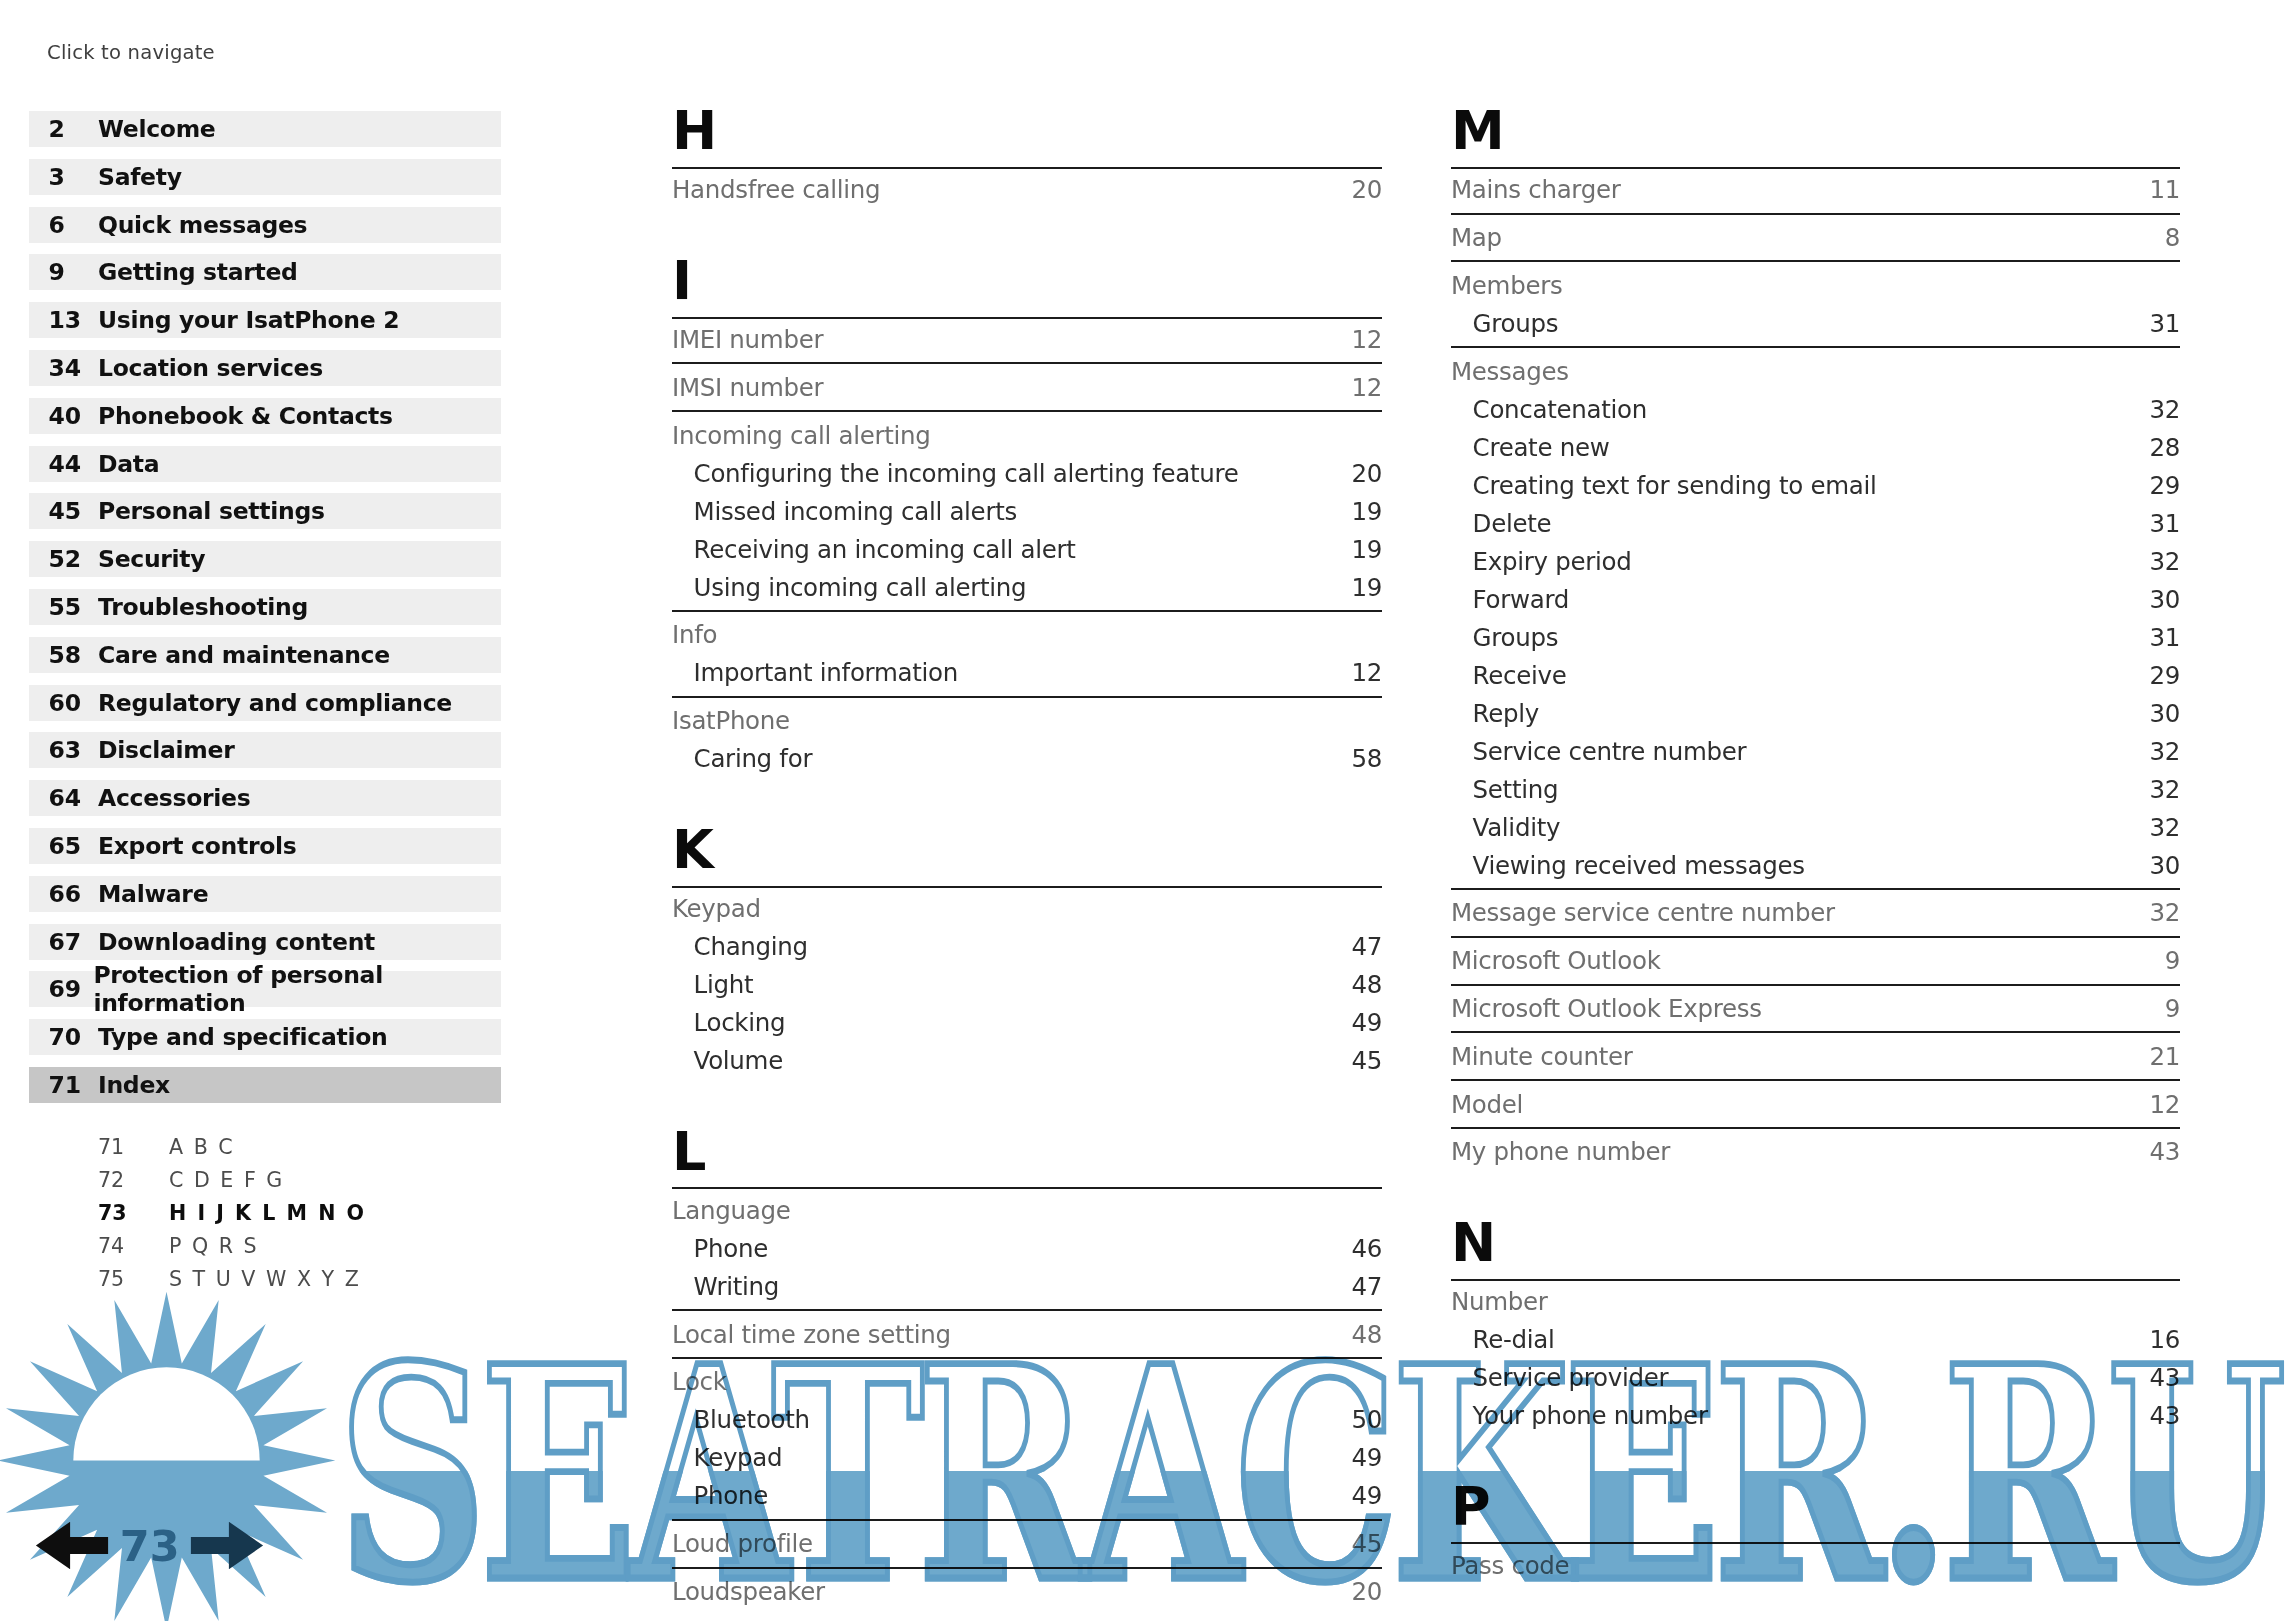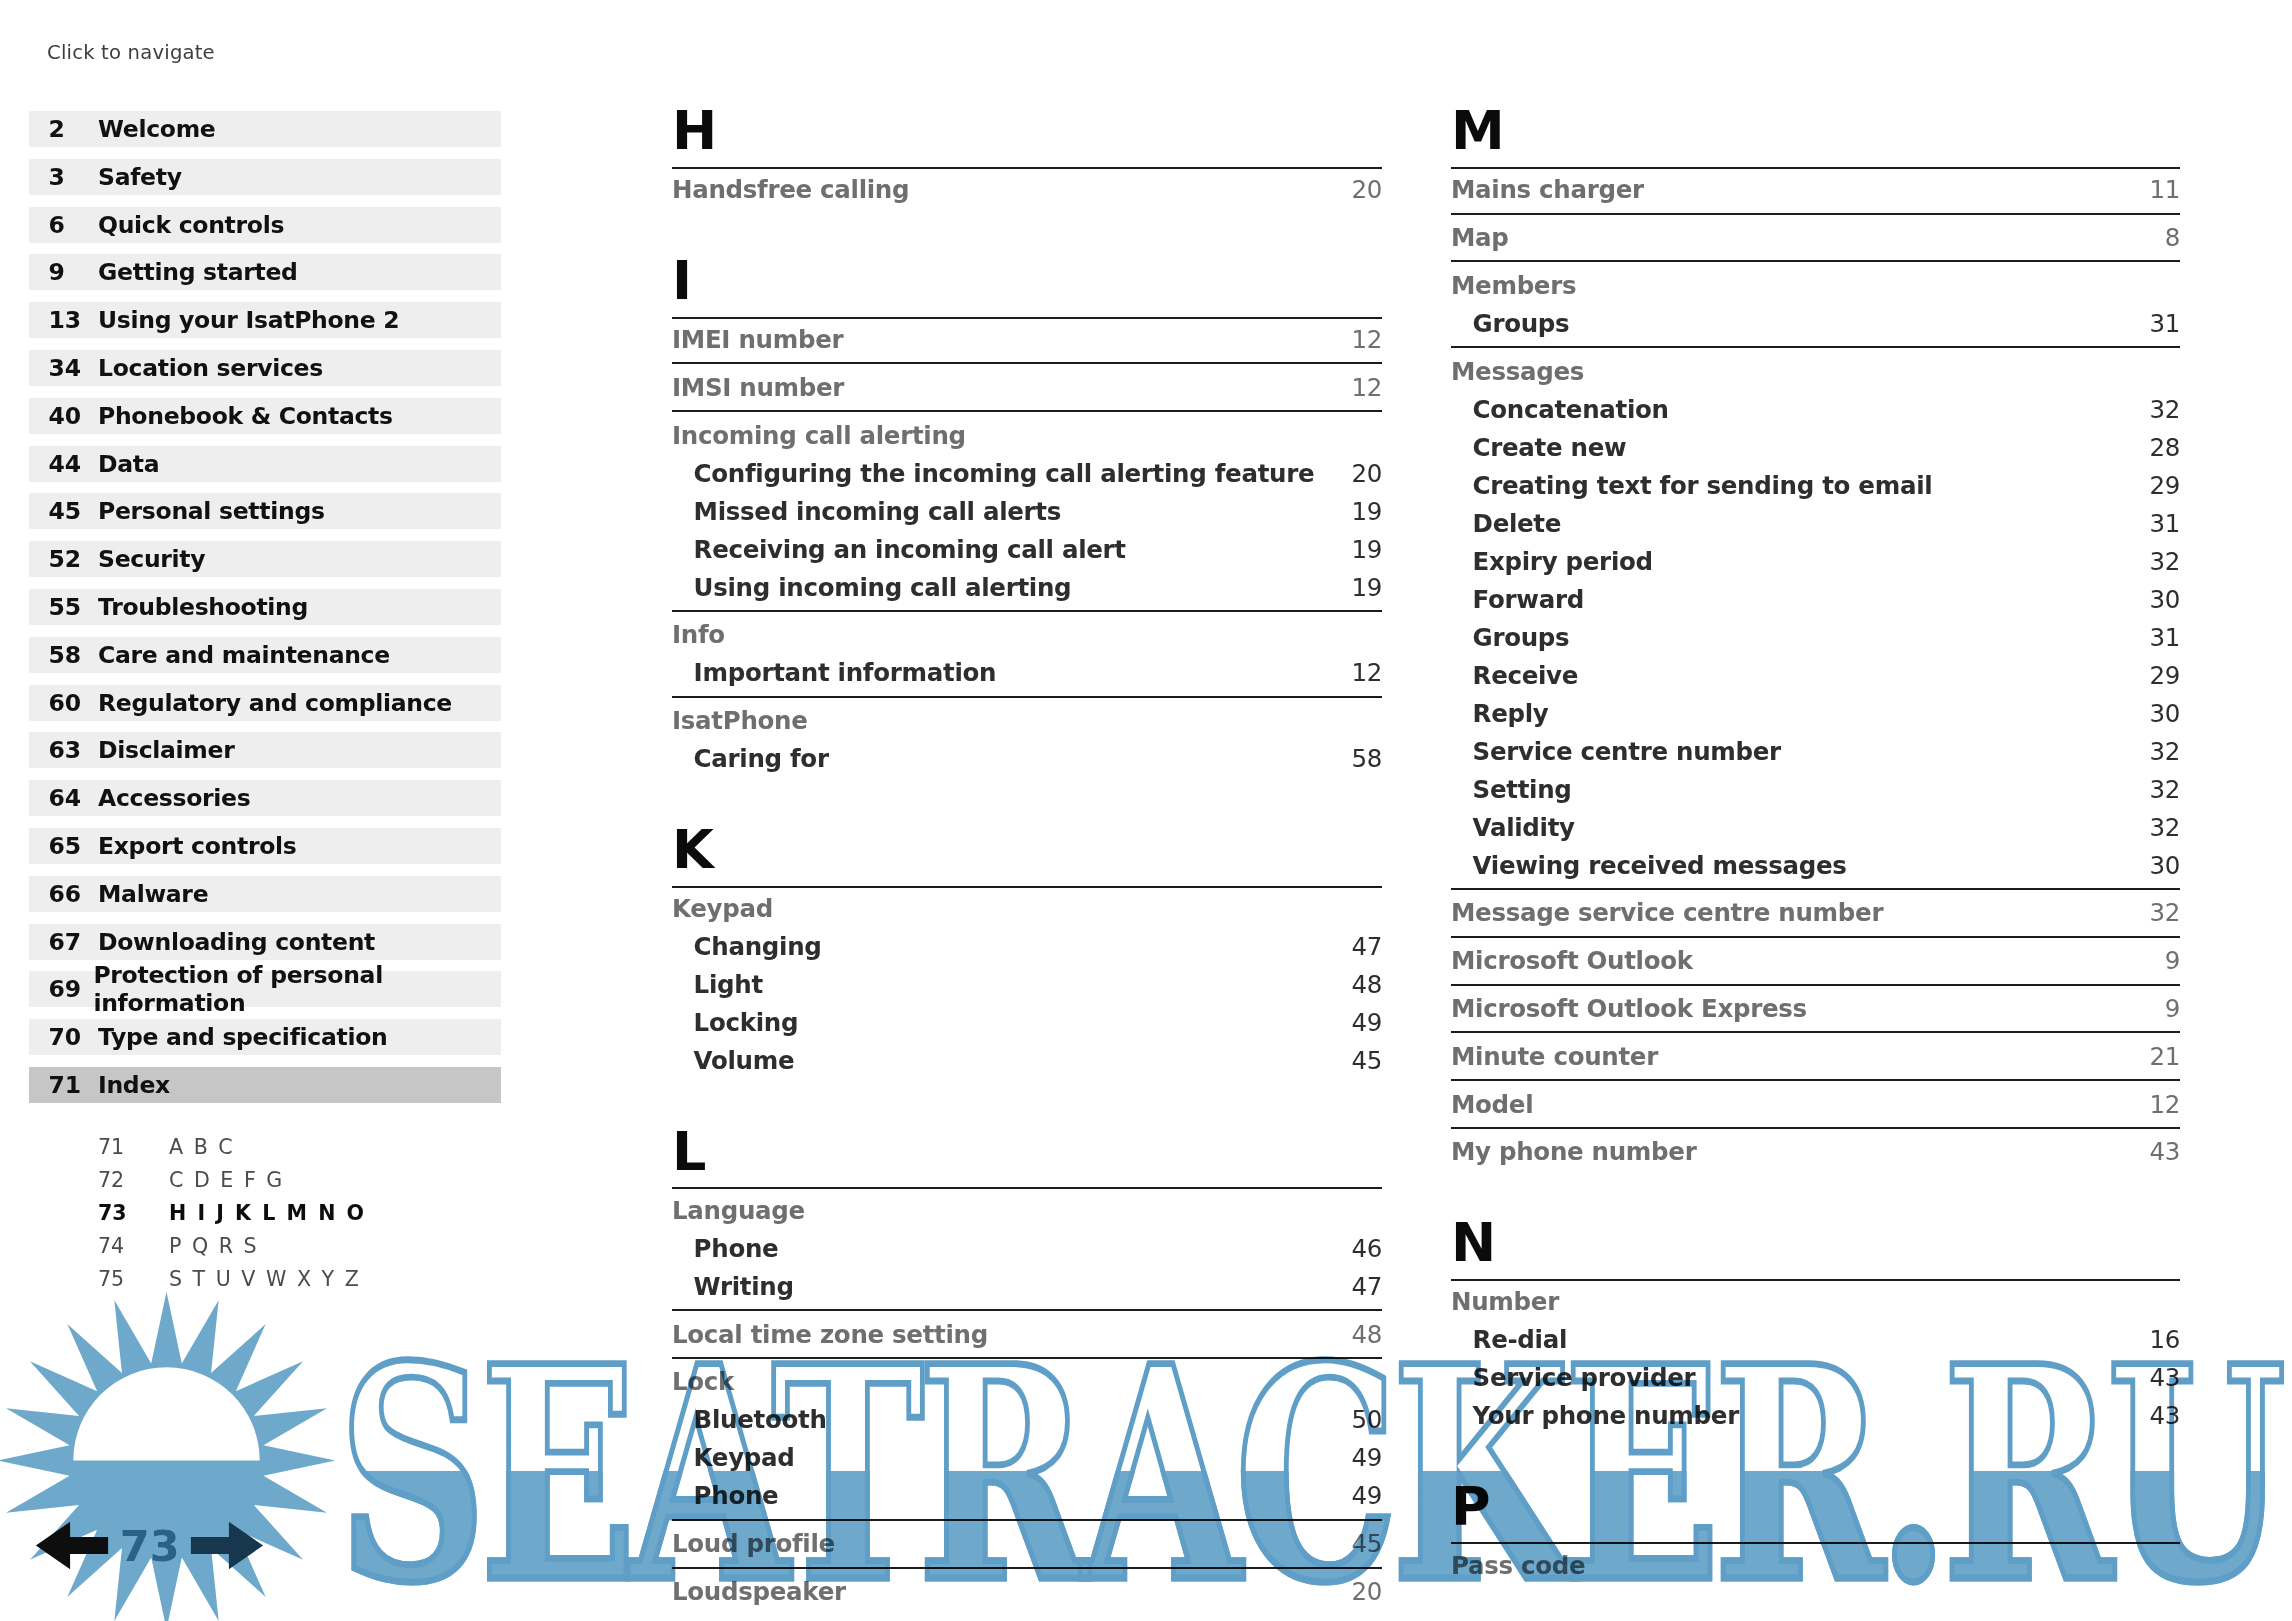--- a/index.html
+++ b/index.html
@@ -19,21 +19,21 @@
   .toc-sub-row .letters{letter-spacing:2px;margin-left:28px;}
 
   
   .col{position:absolute;top:102px;display:flex;flex-direction:column;}
   .col.c0{left:672px;width:710px;}
   .col.c1{left:1451px;width:729px;}
   .letter{font-size:54px;line-height:57px;font-weight:bold;color:#0b0b0b;}
   .rule{border-top:2px solid #1c1c1c;margin:3.9px 0;}
   .letter-rule{border-top:2px solid #1c1c1c;margin:7.8px 0 2px 0;}
   .entry{height:38px;display:flex;align-items:center;justify-content:space-between;font-size:24.5px;letter-spacing:-0.3px;cursor:pointer;}
-  .entry .lbl{white-space:nowrap;font-weight:bold;}
+  .entry .lbl{white-space:nowrap;}
   .entry.top{color:#6f6f6f;}
   .entry.sub{color:#2e2e2e;}
   .entry.sub .lbl{padding-left:21.6px;text-align:right;}
   .sec-gap{height:43px;}
 
   
   .watermark{position:absolute;left:338px;top:1304px;z-index:5;white-space:nowrap;
     font-family:"DejaVu Serif",serif;font-weight:bold;font-size:294px;line-height:1.16;
     letter-spacing:-9.8px;transform:scaleX(0.70);transform-origin:0 0;
     color:transparent;-webkit-text-stroke:6.9px #5f9ec6;
@@ -58,21 +58,21 @@
       <div class="toc-row">
         <span class="num">2</span>
         <span class="label">Welcome</span>
       </div>
       <div class="toc-row">
         <span class="num">3</span>
         <span class="label">Safety</span>
       </div>
       <div class="toc-row">
         <span class="num">6</span>
-        <span class="label">Quick controls</span>
+        <span class="label">Quick messages</span>
       </div>
       <div class="toc-row">
         <span class="num">9</span>
         <span class="label">Getting started</span>
       </div>
       <div class="toc-row">
         <span class="num">13</span>
         <span class="label">Using your IsatPhone 2</span>
       </div>
       <div class="toc-row">

